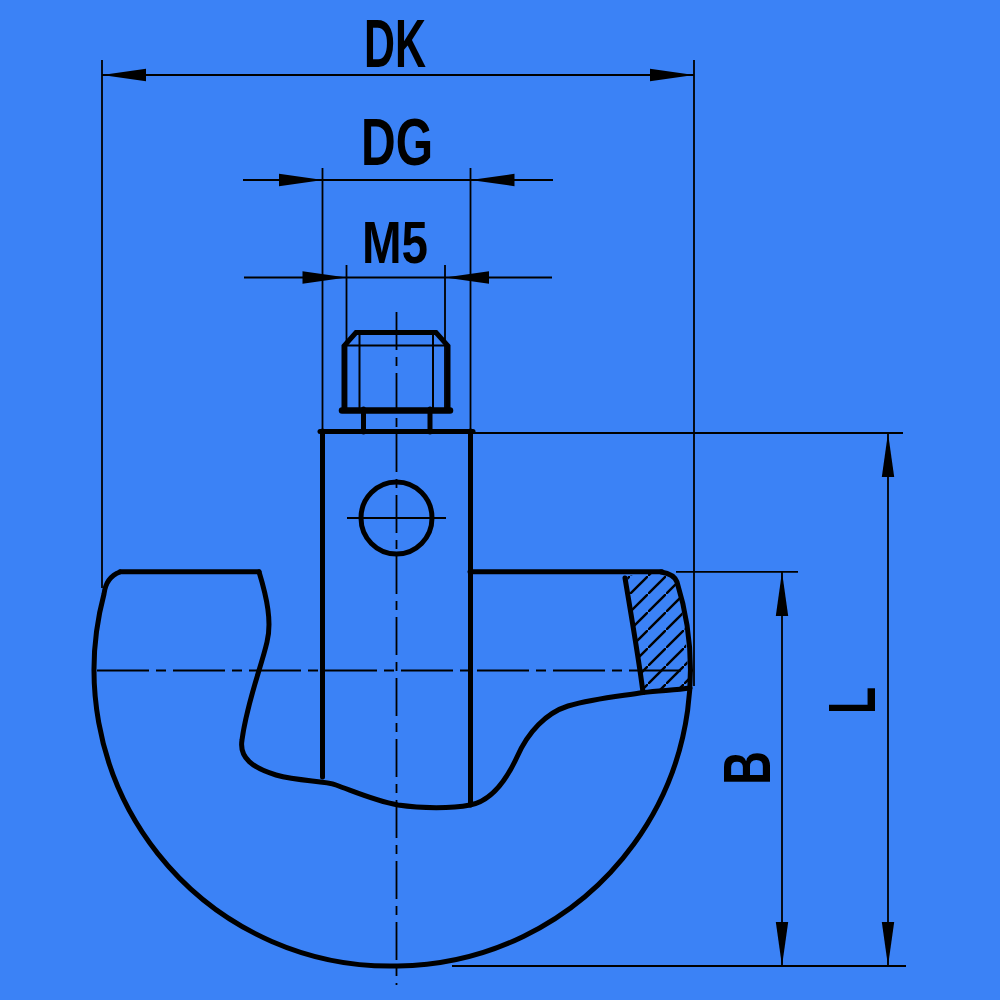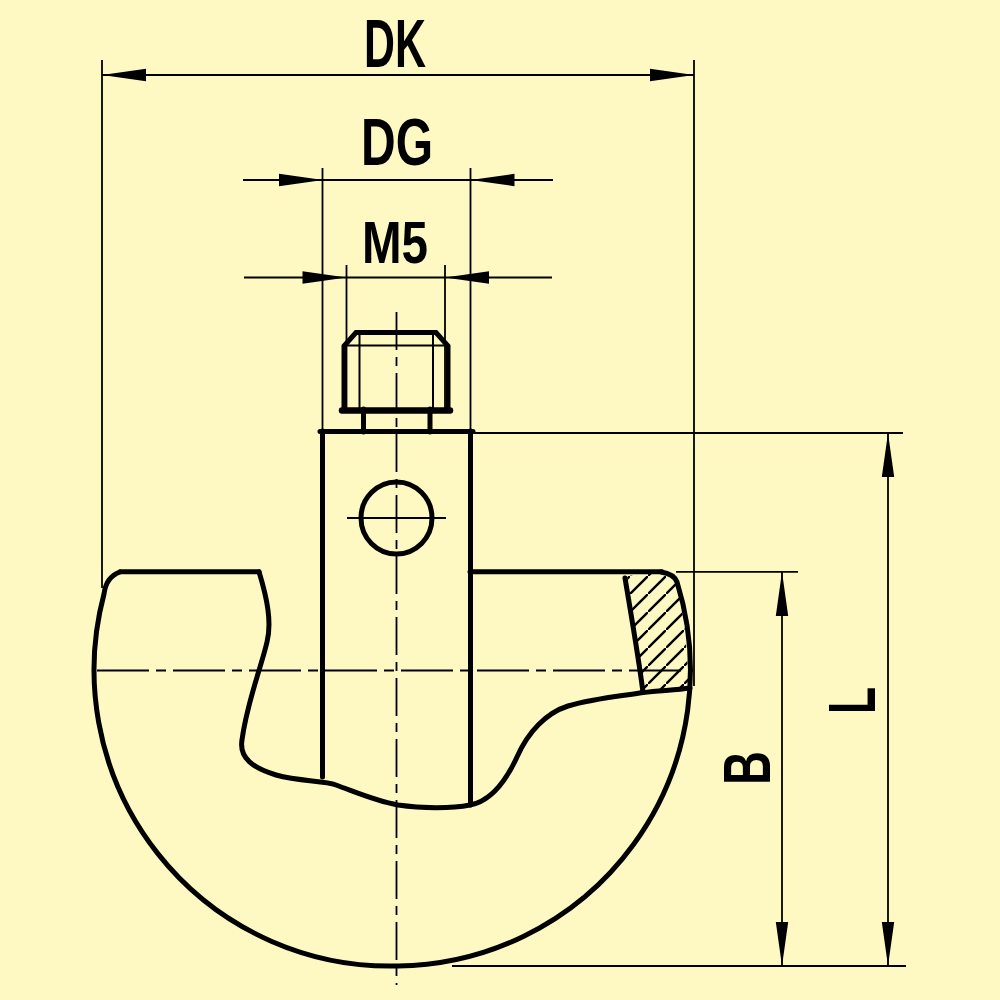--- a/index.html
+++ b/index.html
@@ -4,21 +4,21 @@
 <style>
   html, body {
     margin: 0;
     padding: 0;
     background: #ffffff;
   }
   .canvas {
     position: relative;
     width: 1000px;
     height: 1000px;
-    background: #fef9c3;
+    background: #3b82f6;
     overflow: hidden;
   }
   svg { display: block; }
   text {
     font-family: "Liberation Sans", "DejaVu Sans", sans-serif;
     font-weight: bold;
     fill: #000000;
   }
 </style>
 </head>

